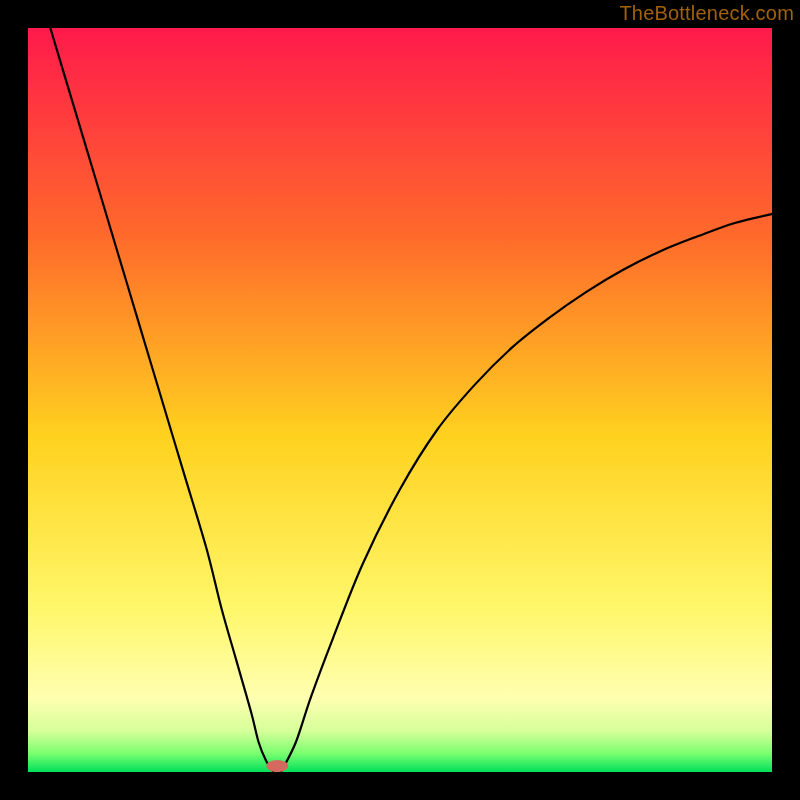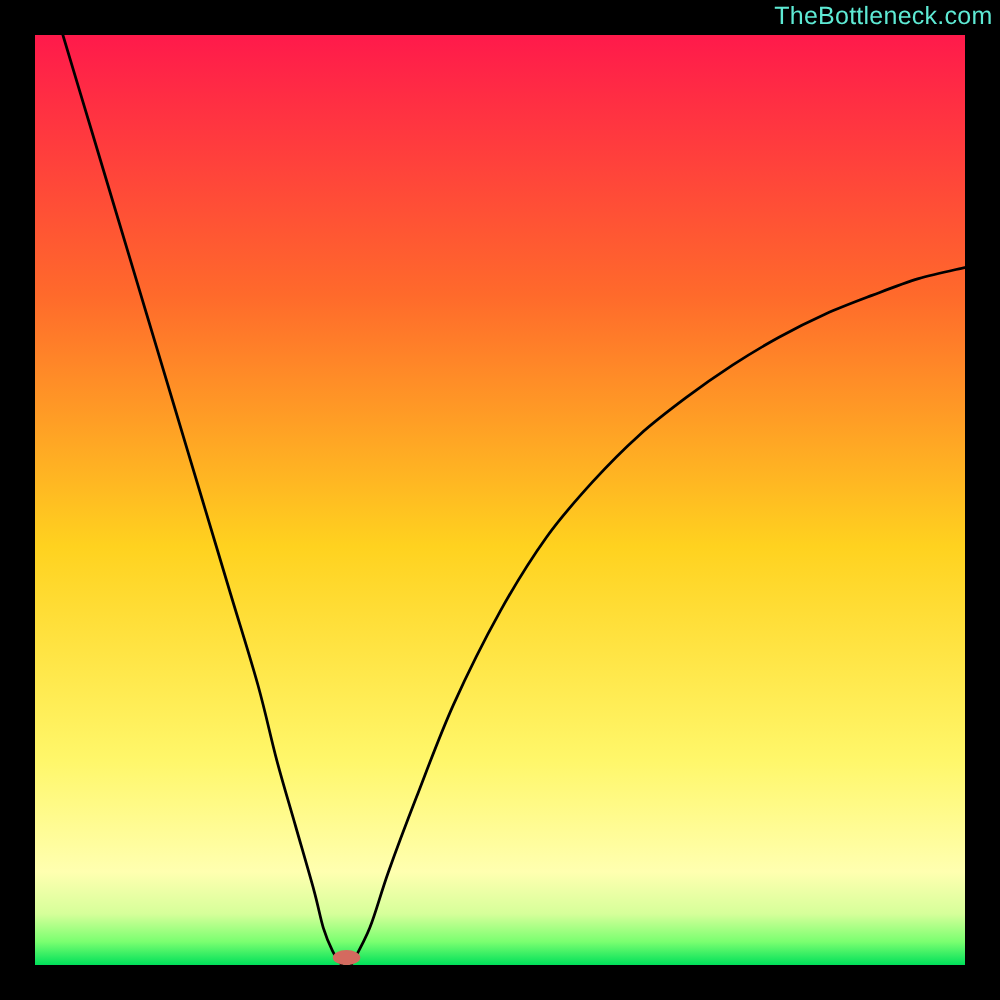--- a/index.html
+++ b/index.html
@@ -24,21 +24,21 @@
     position: absolute;
     left: 0;
     top: 0;
     width: 744px;
     height: 744px;
   }
   .watermark {
     position: absolute;
     top: 2px;
     right: 6px;
-    color: #5eead4;
+    color: #a16207;
     font-size: 20px;
     font-weight: 500;
     letter-spacing: 0.2px;
     user-select: none;
   }
 </style>
 </head>
 <body>
 
 <div class="watermark">TheBottleneck.com</div>

